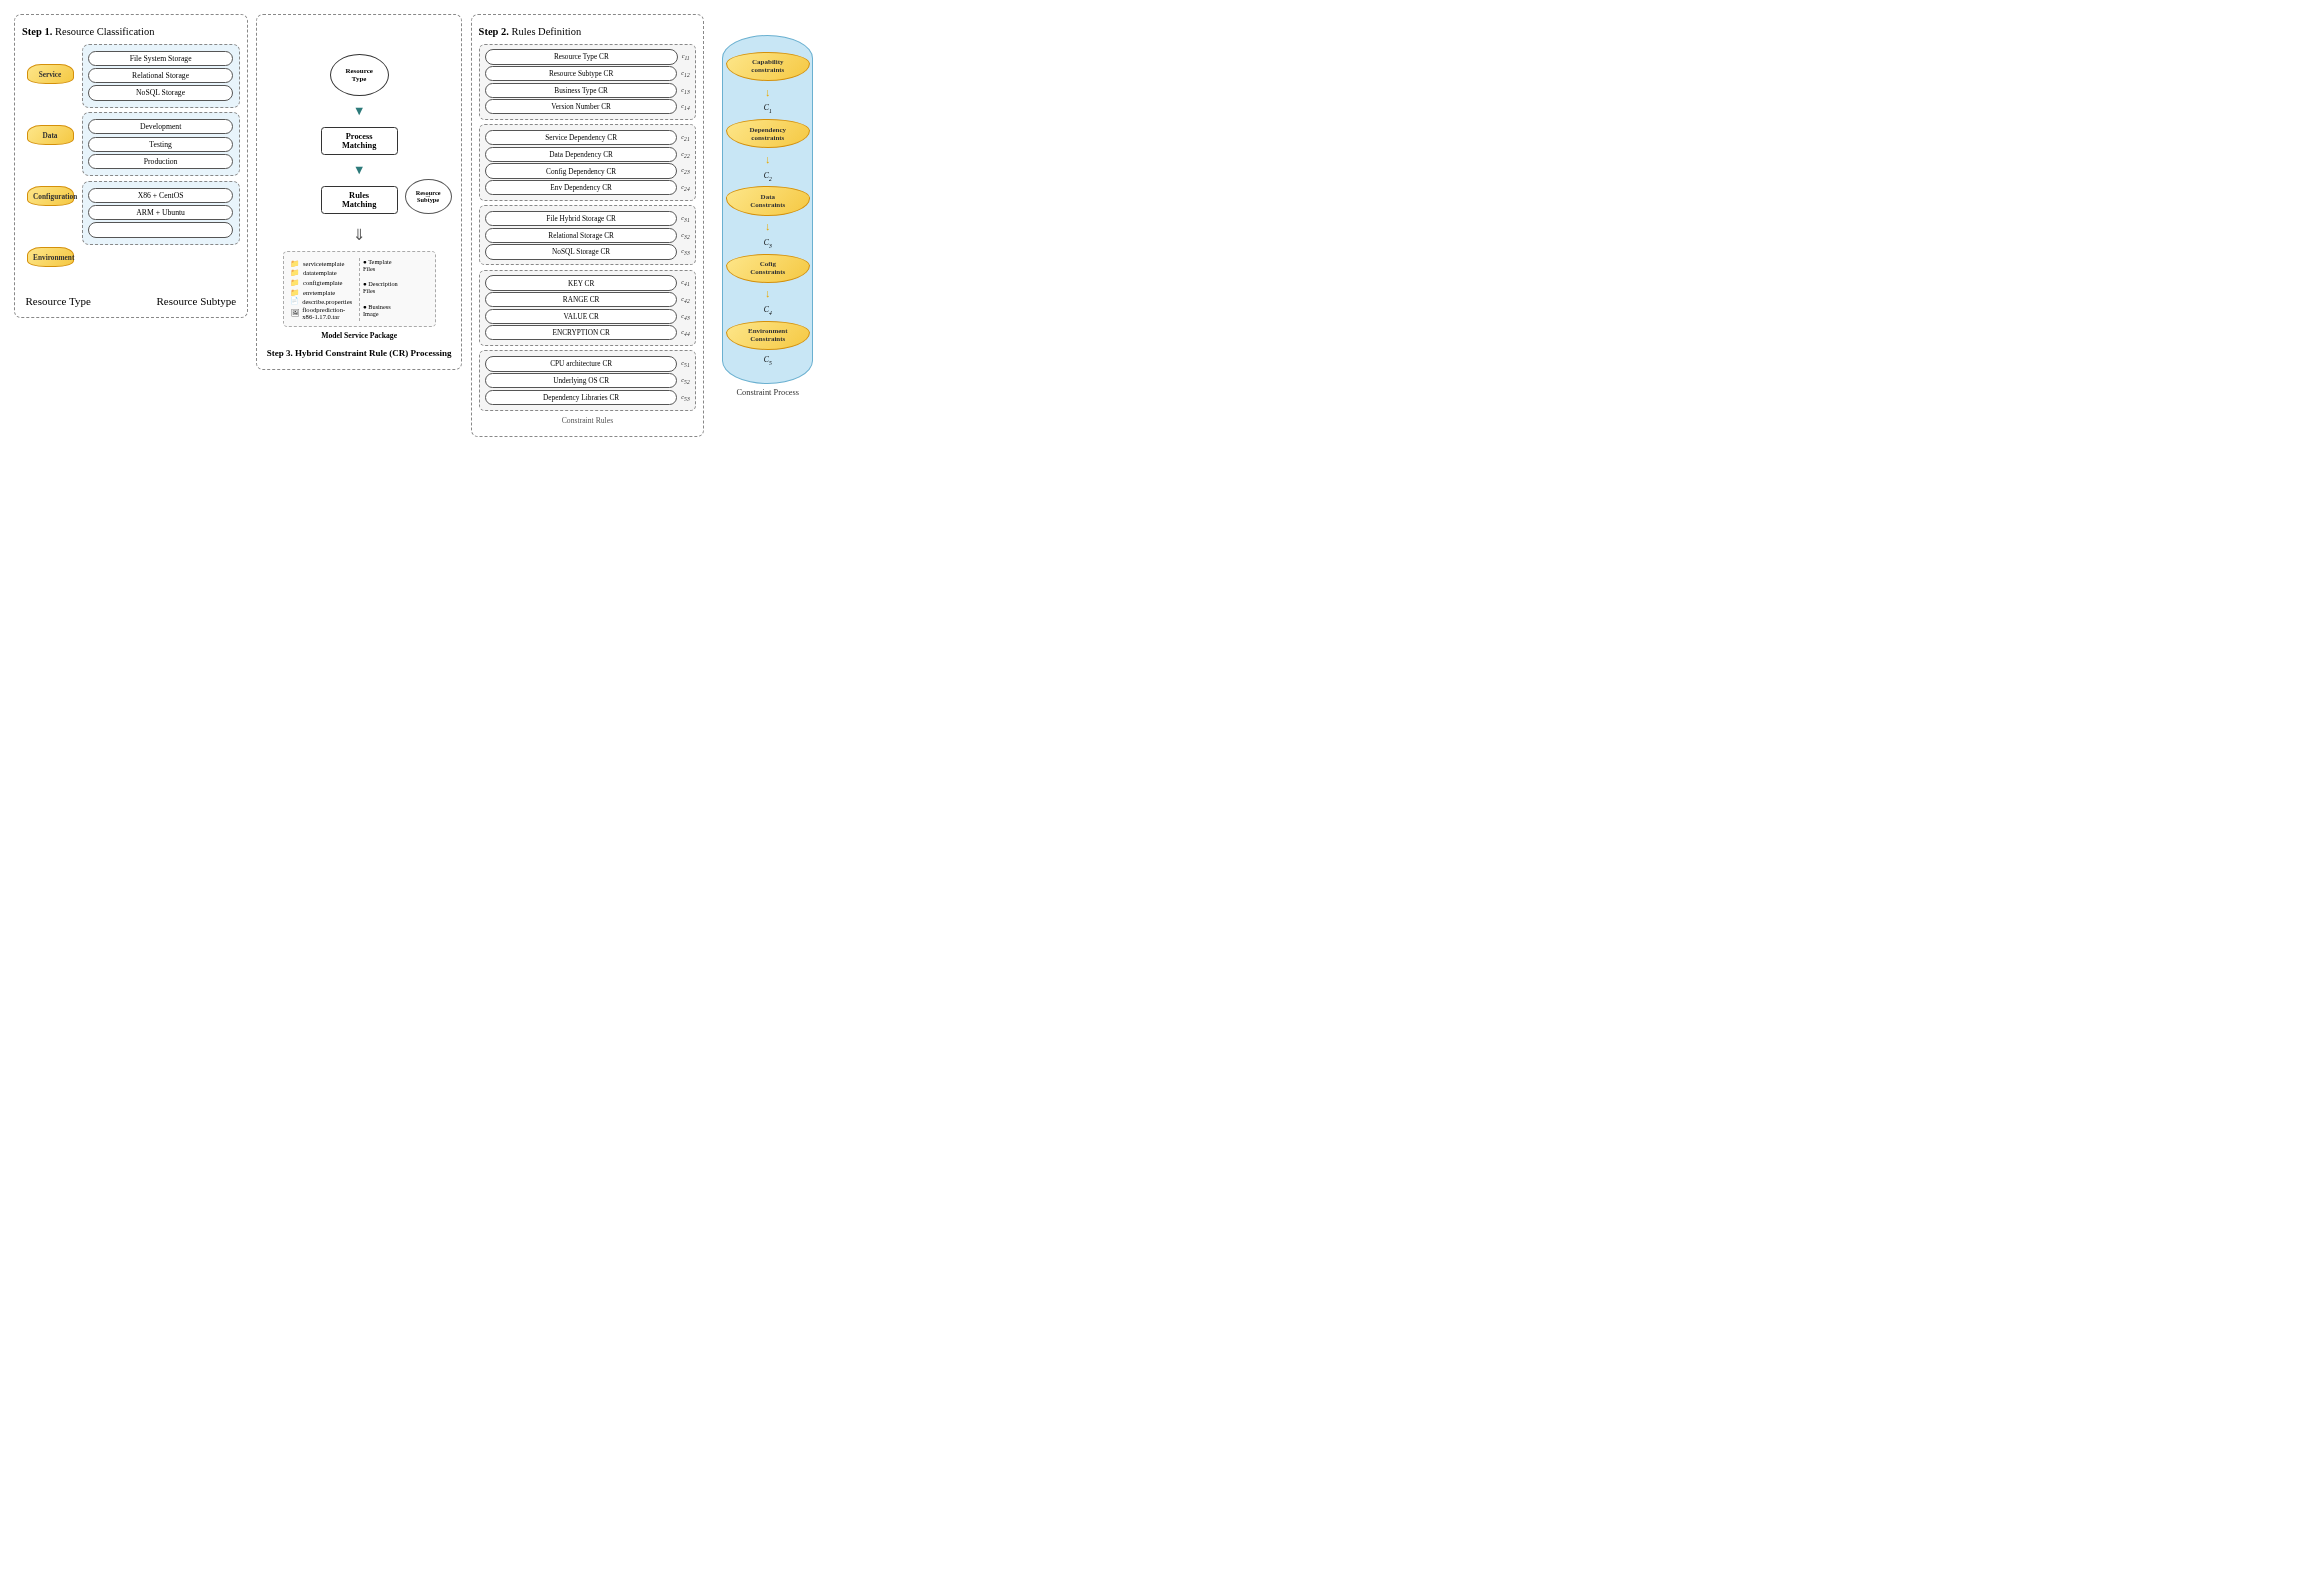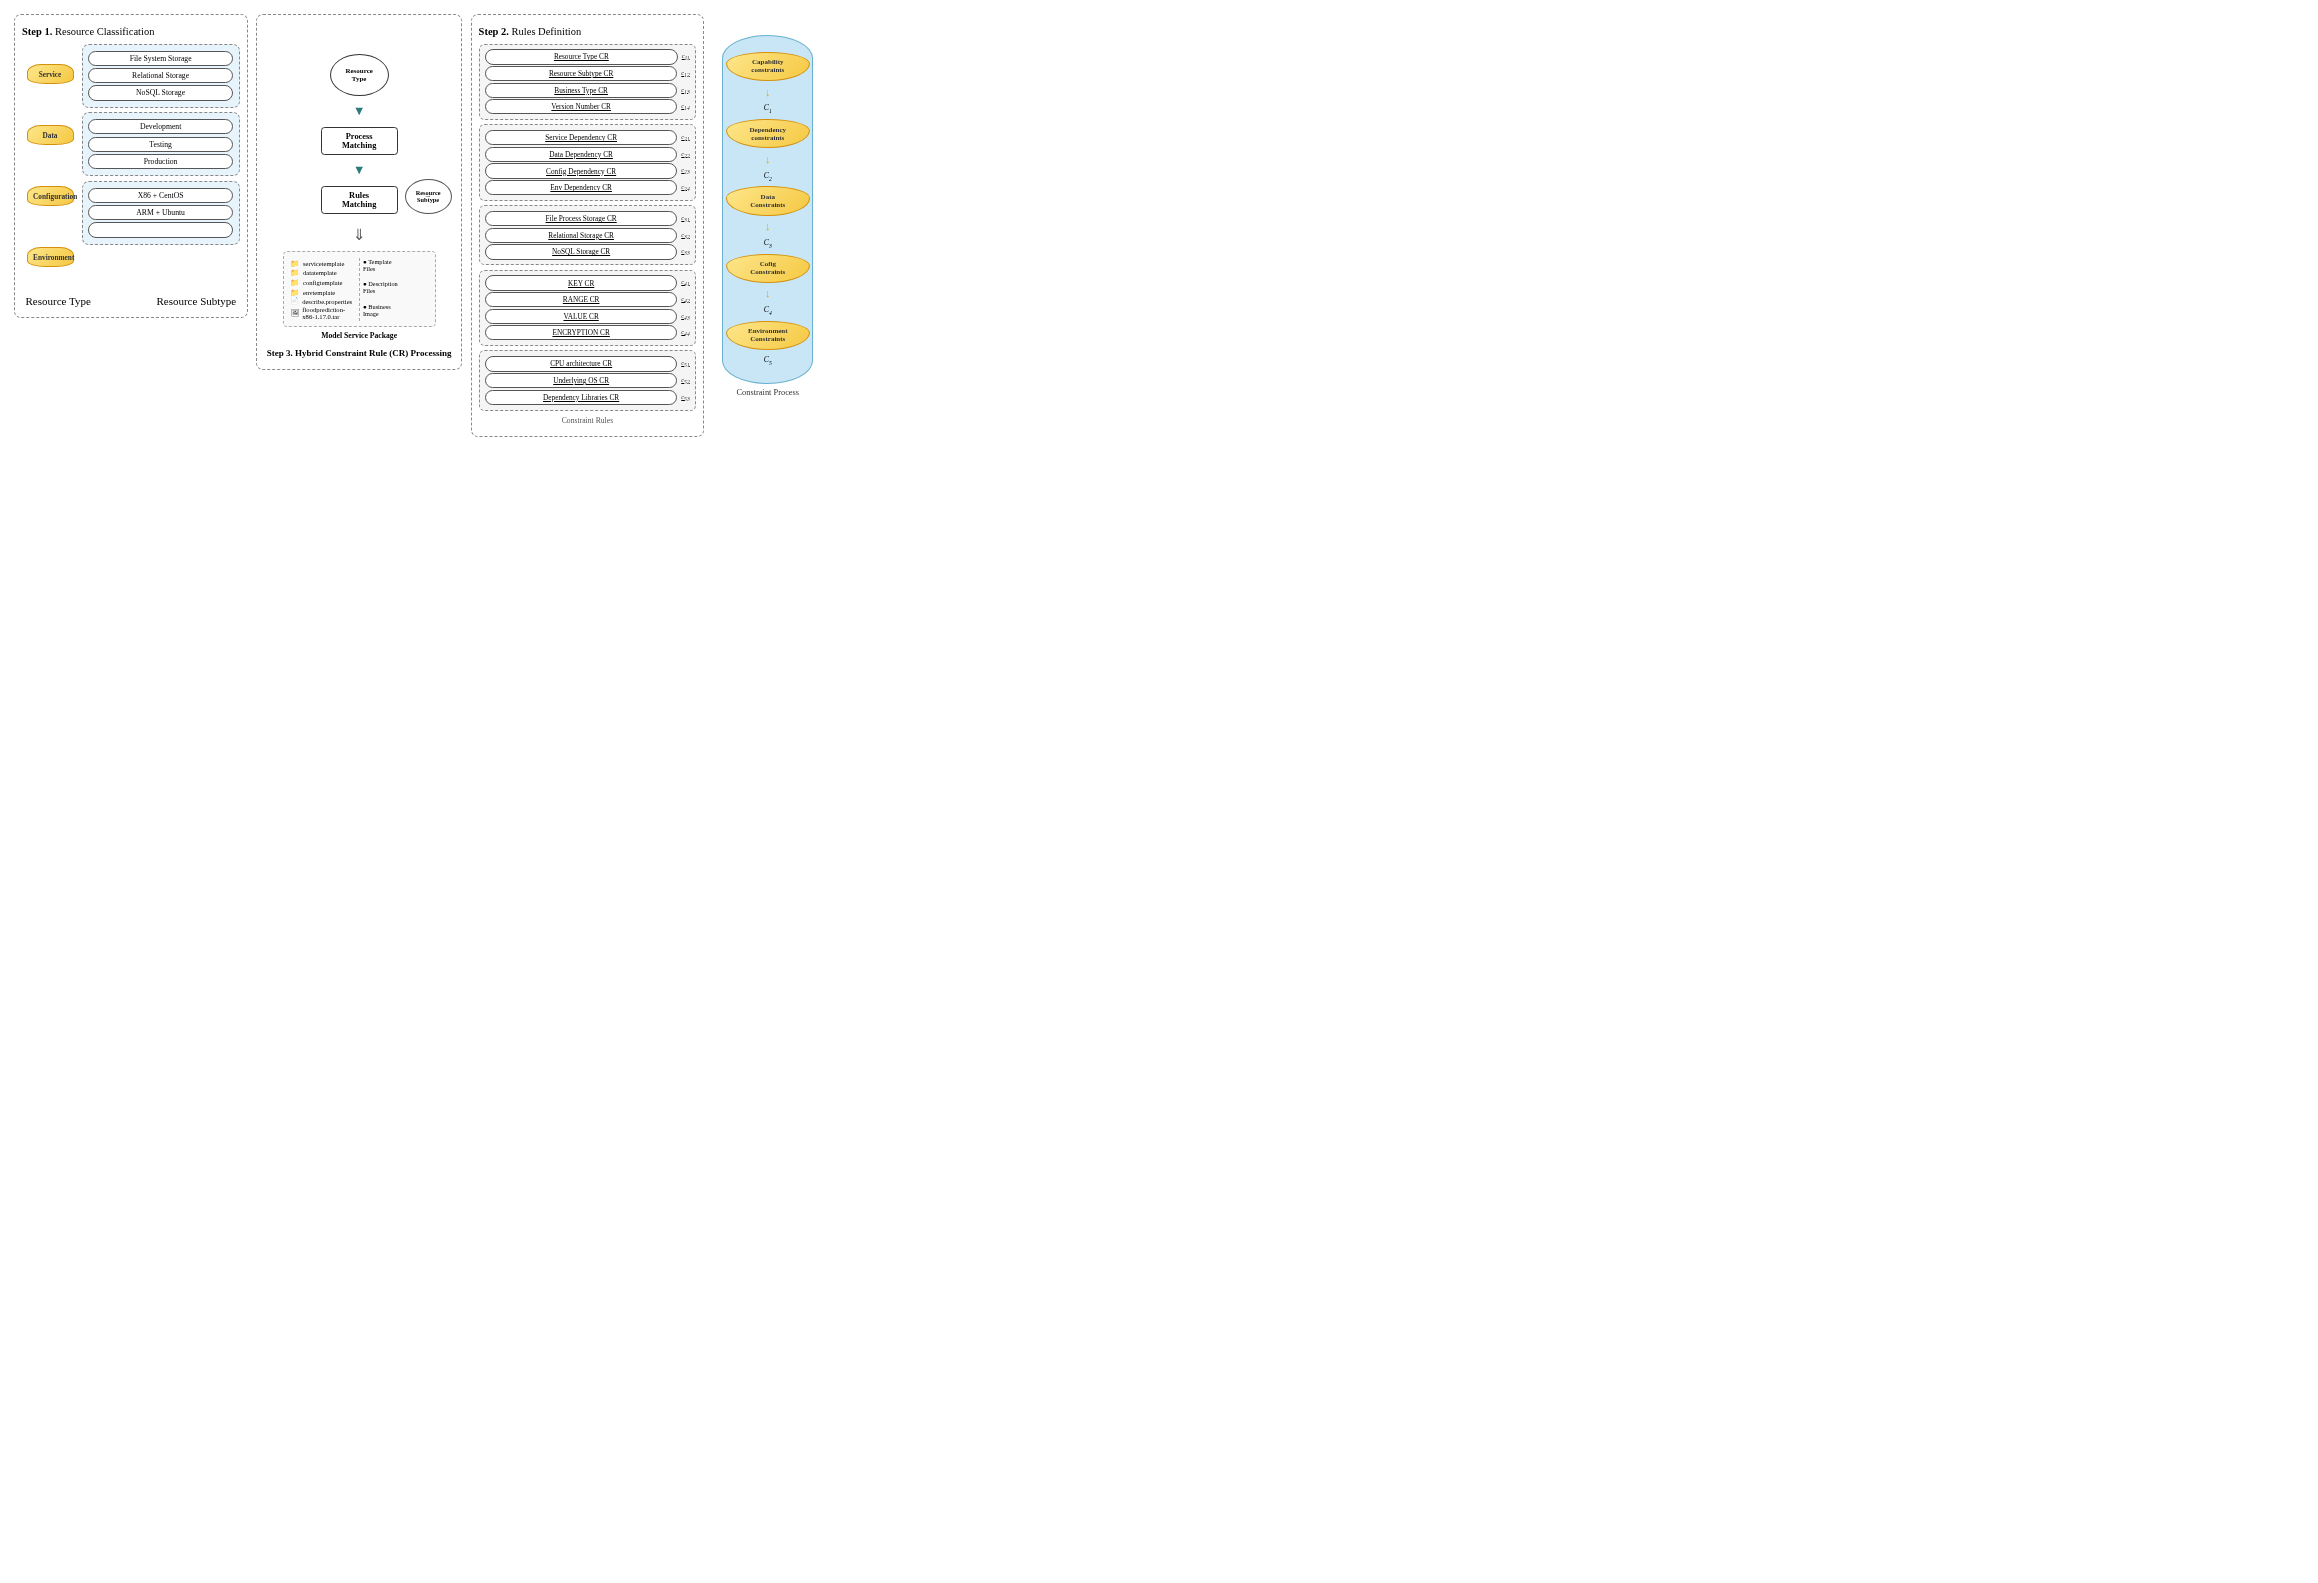--- a/index.html
+++ b/index.html
@@ -114,21 +114,20 @@
       border: 1px dashed #888;
       border-radius: 5.6px;
       padding: 3.5px 5.6px;
       background: #f5f5f5;
     }
     .rule-row {
       display: flex;
       align-items: center;
       justify-content: center;
       margin: 1.4px 0;
-      text-decoration: underline;
     }
     .rule-pill {
       background: #fff;
       border: 1px solid #555;
       border-radius: 14px;
       padding: 2.1px 7px;
       font-size: 7.3px;
       text-align: center;
       flex: 1;
       margin-right: 4.2px;
@@ -447,21 +446,21 @@
             <span class="subscript"><i>c</i><sub>23</sub></span>
           </div>
           <div class="rule-row">
             <div class="rule-pill">Env Dependency CR</div>
             <span class="subscript"><i>c</i><sub>24</sub></span>
           </div>
         </div>
 
         <div class="rule-group">
           <div class="rule-row">
-            <div class="rule-pill">File Process Storage CR</div>
+            <div class="rule-pill">File Hybrid Storage CR</div>
             <span class="subscript"><i>c</i><sub>31</sub></span>
           </div>
           <div class="rule-row">
             <div class="rule-pill">Relational Storage CR</div>
             <span class="subscript"><i>c</i><sub>32</sub></span>
           </div>
           <div class="rule-row">
             <div class="rule-pill">NoSQL Storage CR</div>
             <span class="subscript"><i>c</i><sub>33</sub></span>
           </div>

